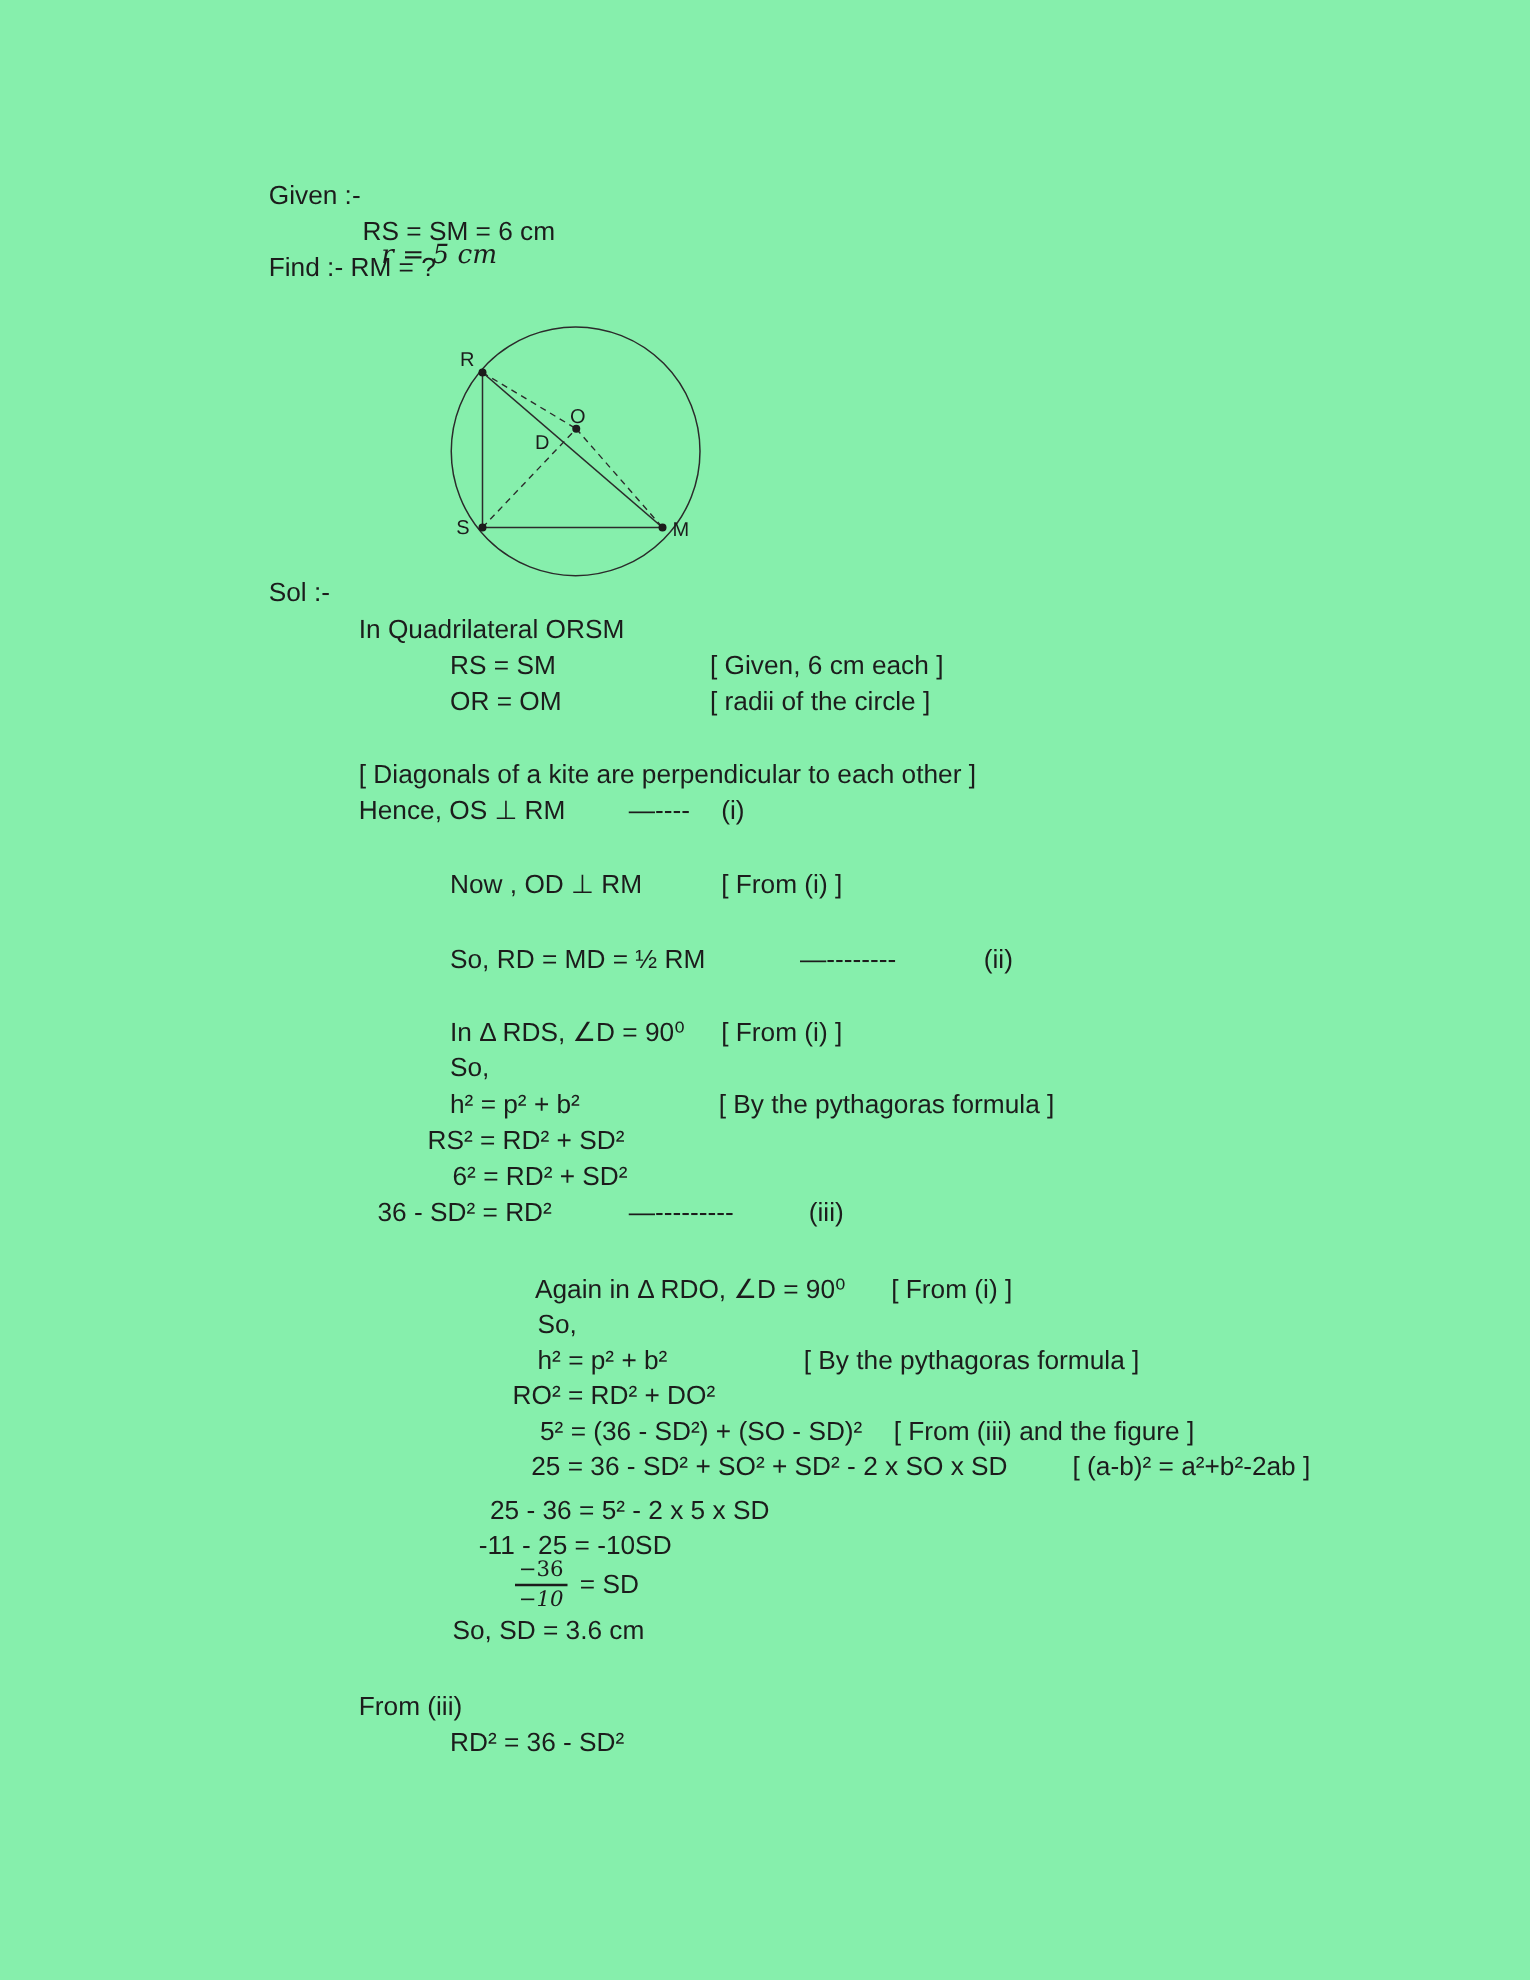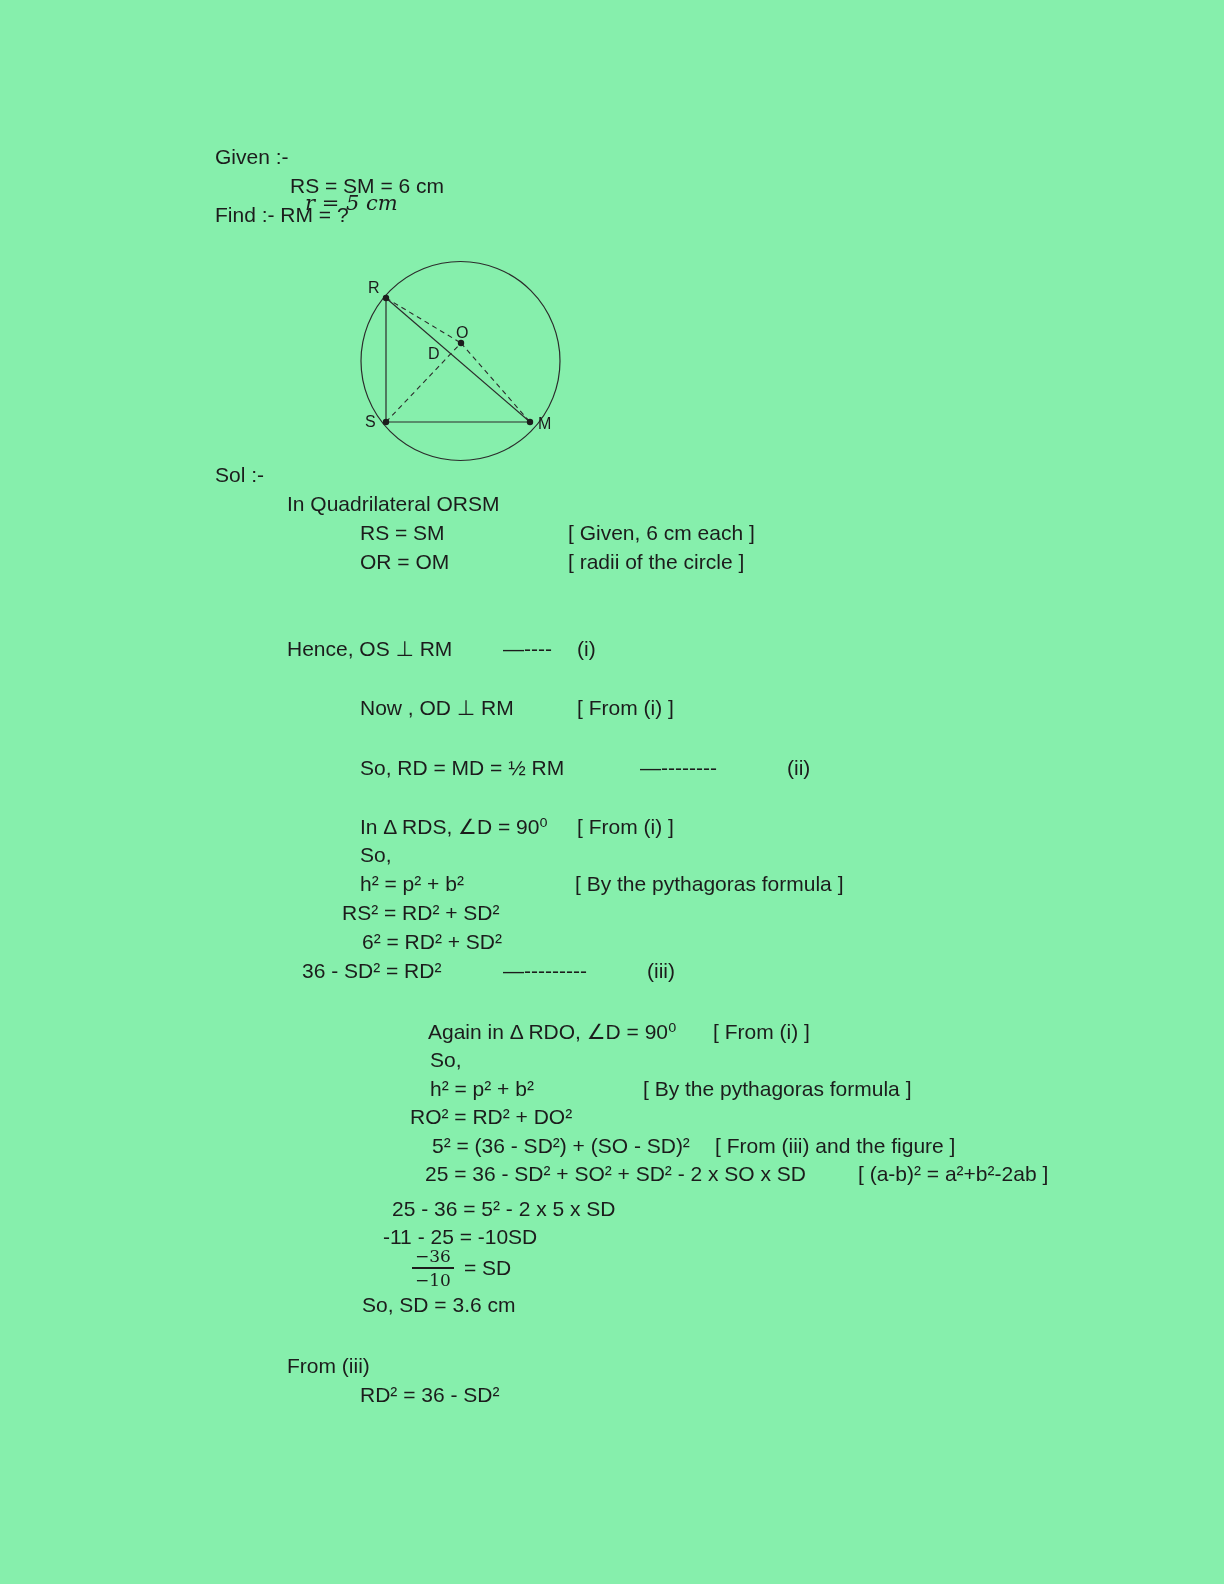--- a/index.html
+++ b/index.html
@@ -32,21 +32,21 @@
   .stroke{stroke:#2b2b2b;fill:none;stroke-width:1.2px;}
   .dashed{stroke:#2b2b2b;fill:none;stroke-width:1.1px;stroke-dasharray:5 4;}
   .dot{fill:#1c1c1c;stroke:none;}
   .frac-line{display:flex;align-items:center;gap:10px;}
   .frac{
     display:inline-flex;flex-direction:column;align-items:center;
     font-family:"DejaVu Serif","Liberation Serif",serif;
     font-size:17px;line-height:1.2;color:#1c1c1c;
   }
   .frac .num{border-bottom:2px solid #1c1c1c;padding:0 3px 1px;text-align:right;}
-  .frac .den{padding-top:1px;}
+  .frac .den{padding-top:1px;font-style:italic;}
 </style>
 </head>
 <body>
 
 <div class="page">
 
   <span class="t" style="left:215px;top:143px">Given :-</span>
   <span class="t math" style="left:305px;top:143px">r = 5 cm</span>
   <span class="t" style="left:290px;top:172px">RS = SM = 6 cm</span>
   <span class="t" style="left:215px;top:201px">Find :- RM = ?</span>
@@ -76,20 +76,21 @@
 
   <span class="t" style="left:215px;top:461px">Sol :-</span>
   <span class="t" style="left:287px;top:490px">In Quadrilateral ORSM</span>
 
   <span class="t" style="left:360px;top:519px">RS = SM</span>
   <span class="t" style="left:568px;top:519px">[ Given, 6 cm each ]</span>
 
   <span class="t" style="left:360px;top:548px">OR = OM</span>
   <span class="t" style="left:568px;top:548px">[ radii of the circle ]</span>
 
+  <span class="t" style="left:287px;top:606px">[ Diagonals of a kite are perpendicular to each other ]</span>
 
   <span class="t" style="left:287px;top:635px">Hence, OS ⊥ RM</span>
   <span class="t" style="left:503px;top:635px">—----</span>
   <span class="t" style="left:577px;top:635px">(i)</span>
 
   <span class="t" style="left:360px;top:694px">Now , OD ⊥ RM</span>
   <span class="t" style="left:577px;top:694px">[ From (i) ]</span>
 
   <span class="t" style="left:360px;top:754px">So, RD = MD = ½ RM</span>
   <span class="t" style="left:640px;top:754px">—--------</span>

